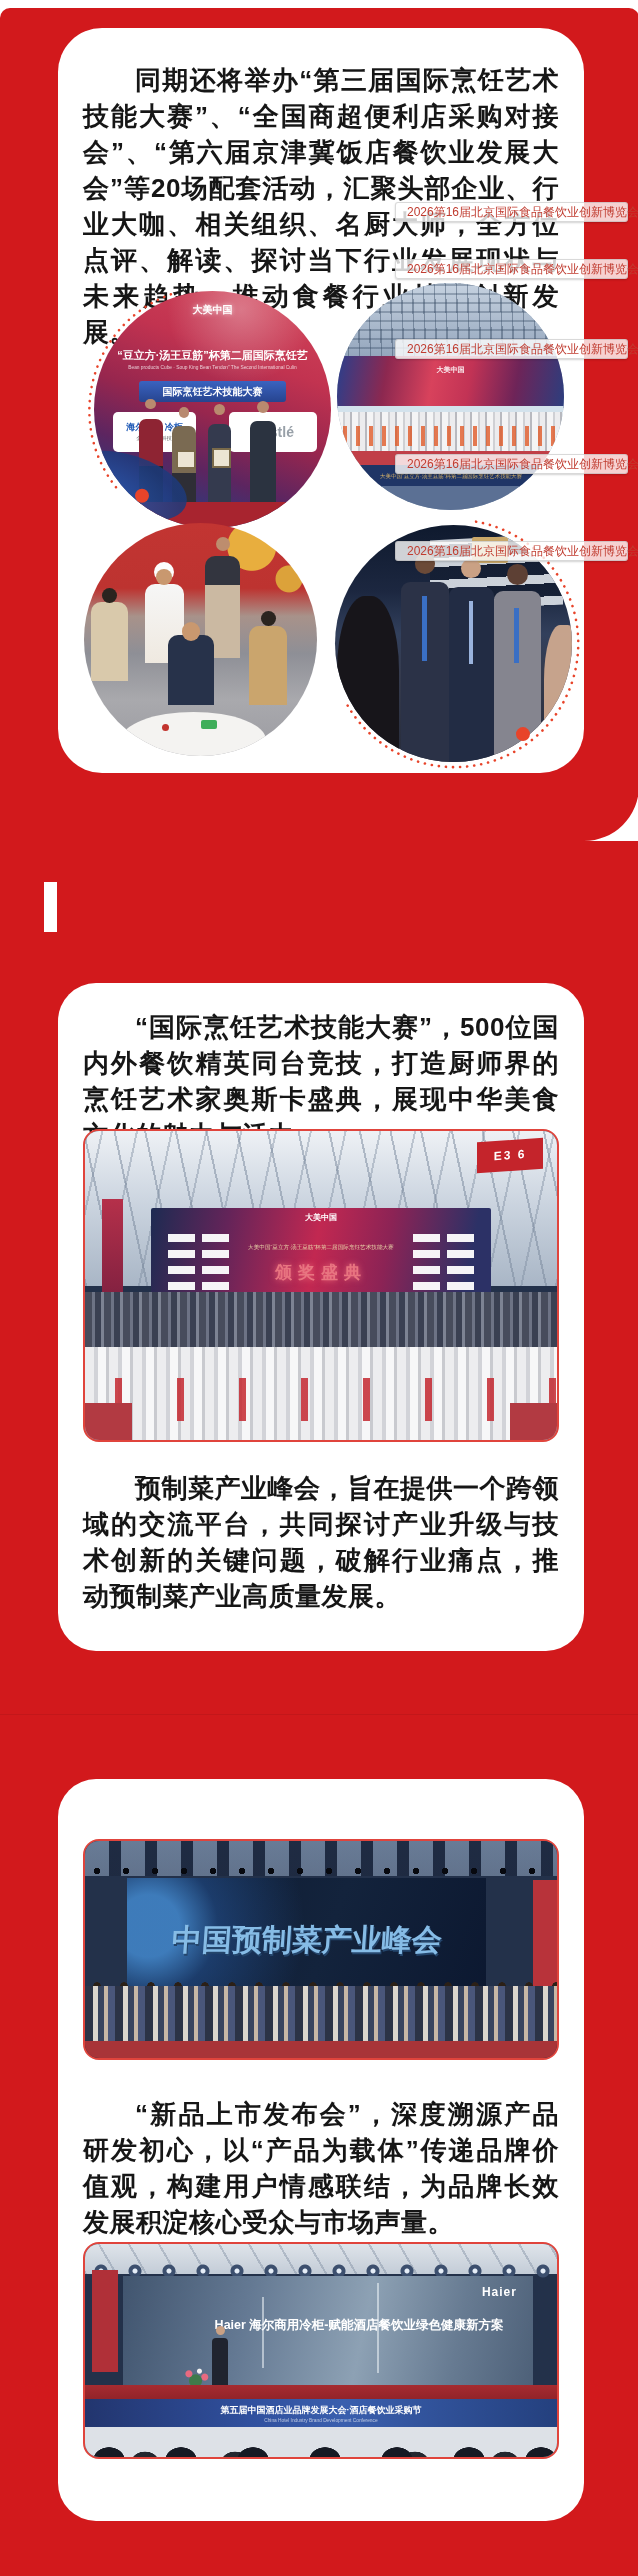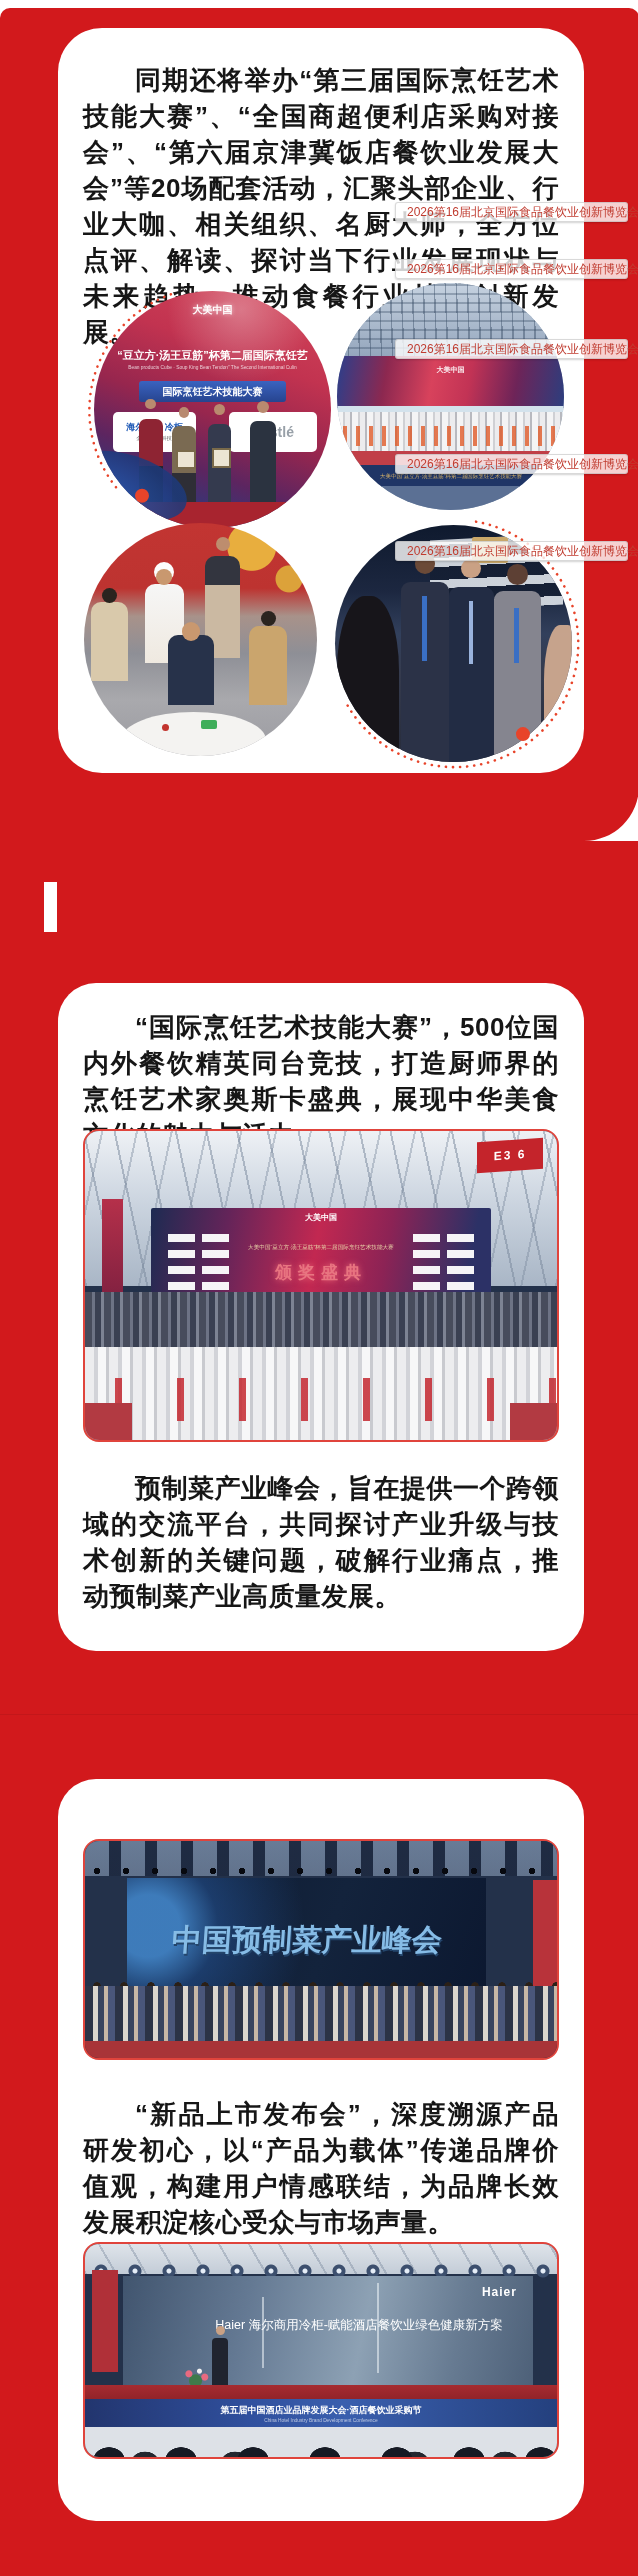--- a/index.html
+++ b/index.html
@@ -174,21 +174,21 @@
 
   
   .ph3-wall { top:0; left:0; width:100%; height:14%;
     background:repeating-linear-gradient(60deg, rgba(120,135,155,.4) 0 2px, transparent 2px 26px), linear-gradient(#dfe4ea,#c3ccd7); }
   .ph3-lights { top:8%; left:0; width:100%; height:11%;
     background:radial-gradient(circle 5px at 16px 10px, #e6eef8 0 2px, #3c4f6e 3px 6px, transparent 7px);
     background-size:34px 100%; background-repeat:repeat-x; }
   .ph3-screen { left:8%; top:15%; width:87%; height:54%;
     background:linear-gradient(102deg,#41556f 0%,#647993 30%,#8da1b4 58%,#677b92 80%,#4d6078 100%);padding-left:31px; }
   .ph3-logo { top:8%; right:4%; font-size:12px; font-weight:800; color:#fff; letter-spacing:1px; }
-  .ph3-text { top:36%; width:100%; text-align:center; font-size:12.5px; font-weight:400; color:#fff; white-space:nowrap; }
+  .ph3-text { top:36%; width:100%; text-align:center; font-size:12.5px; font-weight:700; color:#fff; white-space:nowrap; }
   .wm-pole { position:absolute; width:2px; background:rgba(240,245,250,.55); }
   .pole1 { left:34%; top:18%; height:62%; } .pole2 { left:62%; top:6%; height:78%; }
   .ph3-redbar { left:1.5%; top:12%; width:5.5%; height:48%; background:#b03038; }
   .ph3-speaker { left:27%; top:44%; width:3.4%; height:24%; background:#20242f; border-radius:4px 4px 0 0; }
   .ph3-speaker::before { content:""; position:absolute; top:-22%; left:22%; width:56%; padding-top:56%; border-radius:50%; background:#caa184; }
   .ph3-flowers { left:20%; top:57%; width:7%; height:10%;
     background: radial-gradient(circle at 30% 40%, #e86a80 0 3px, transparent 4px),
       radial-gradient(circle at 62% 28%, #f2f2f2 0 2px, transparent 3px),
       radial-gradient(circle at 50% 72%, #3f7a4a 0 6px, transparent 7px),
       radial-gradient(circle at 78% 55%, #e86a80 0 3px, transparent 4px); }

